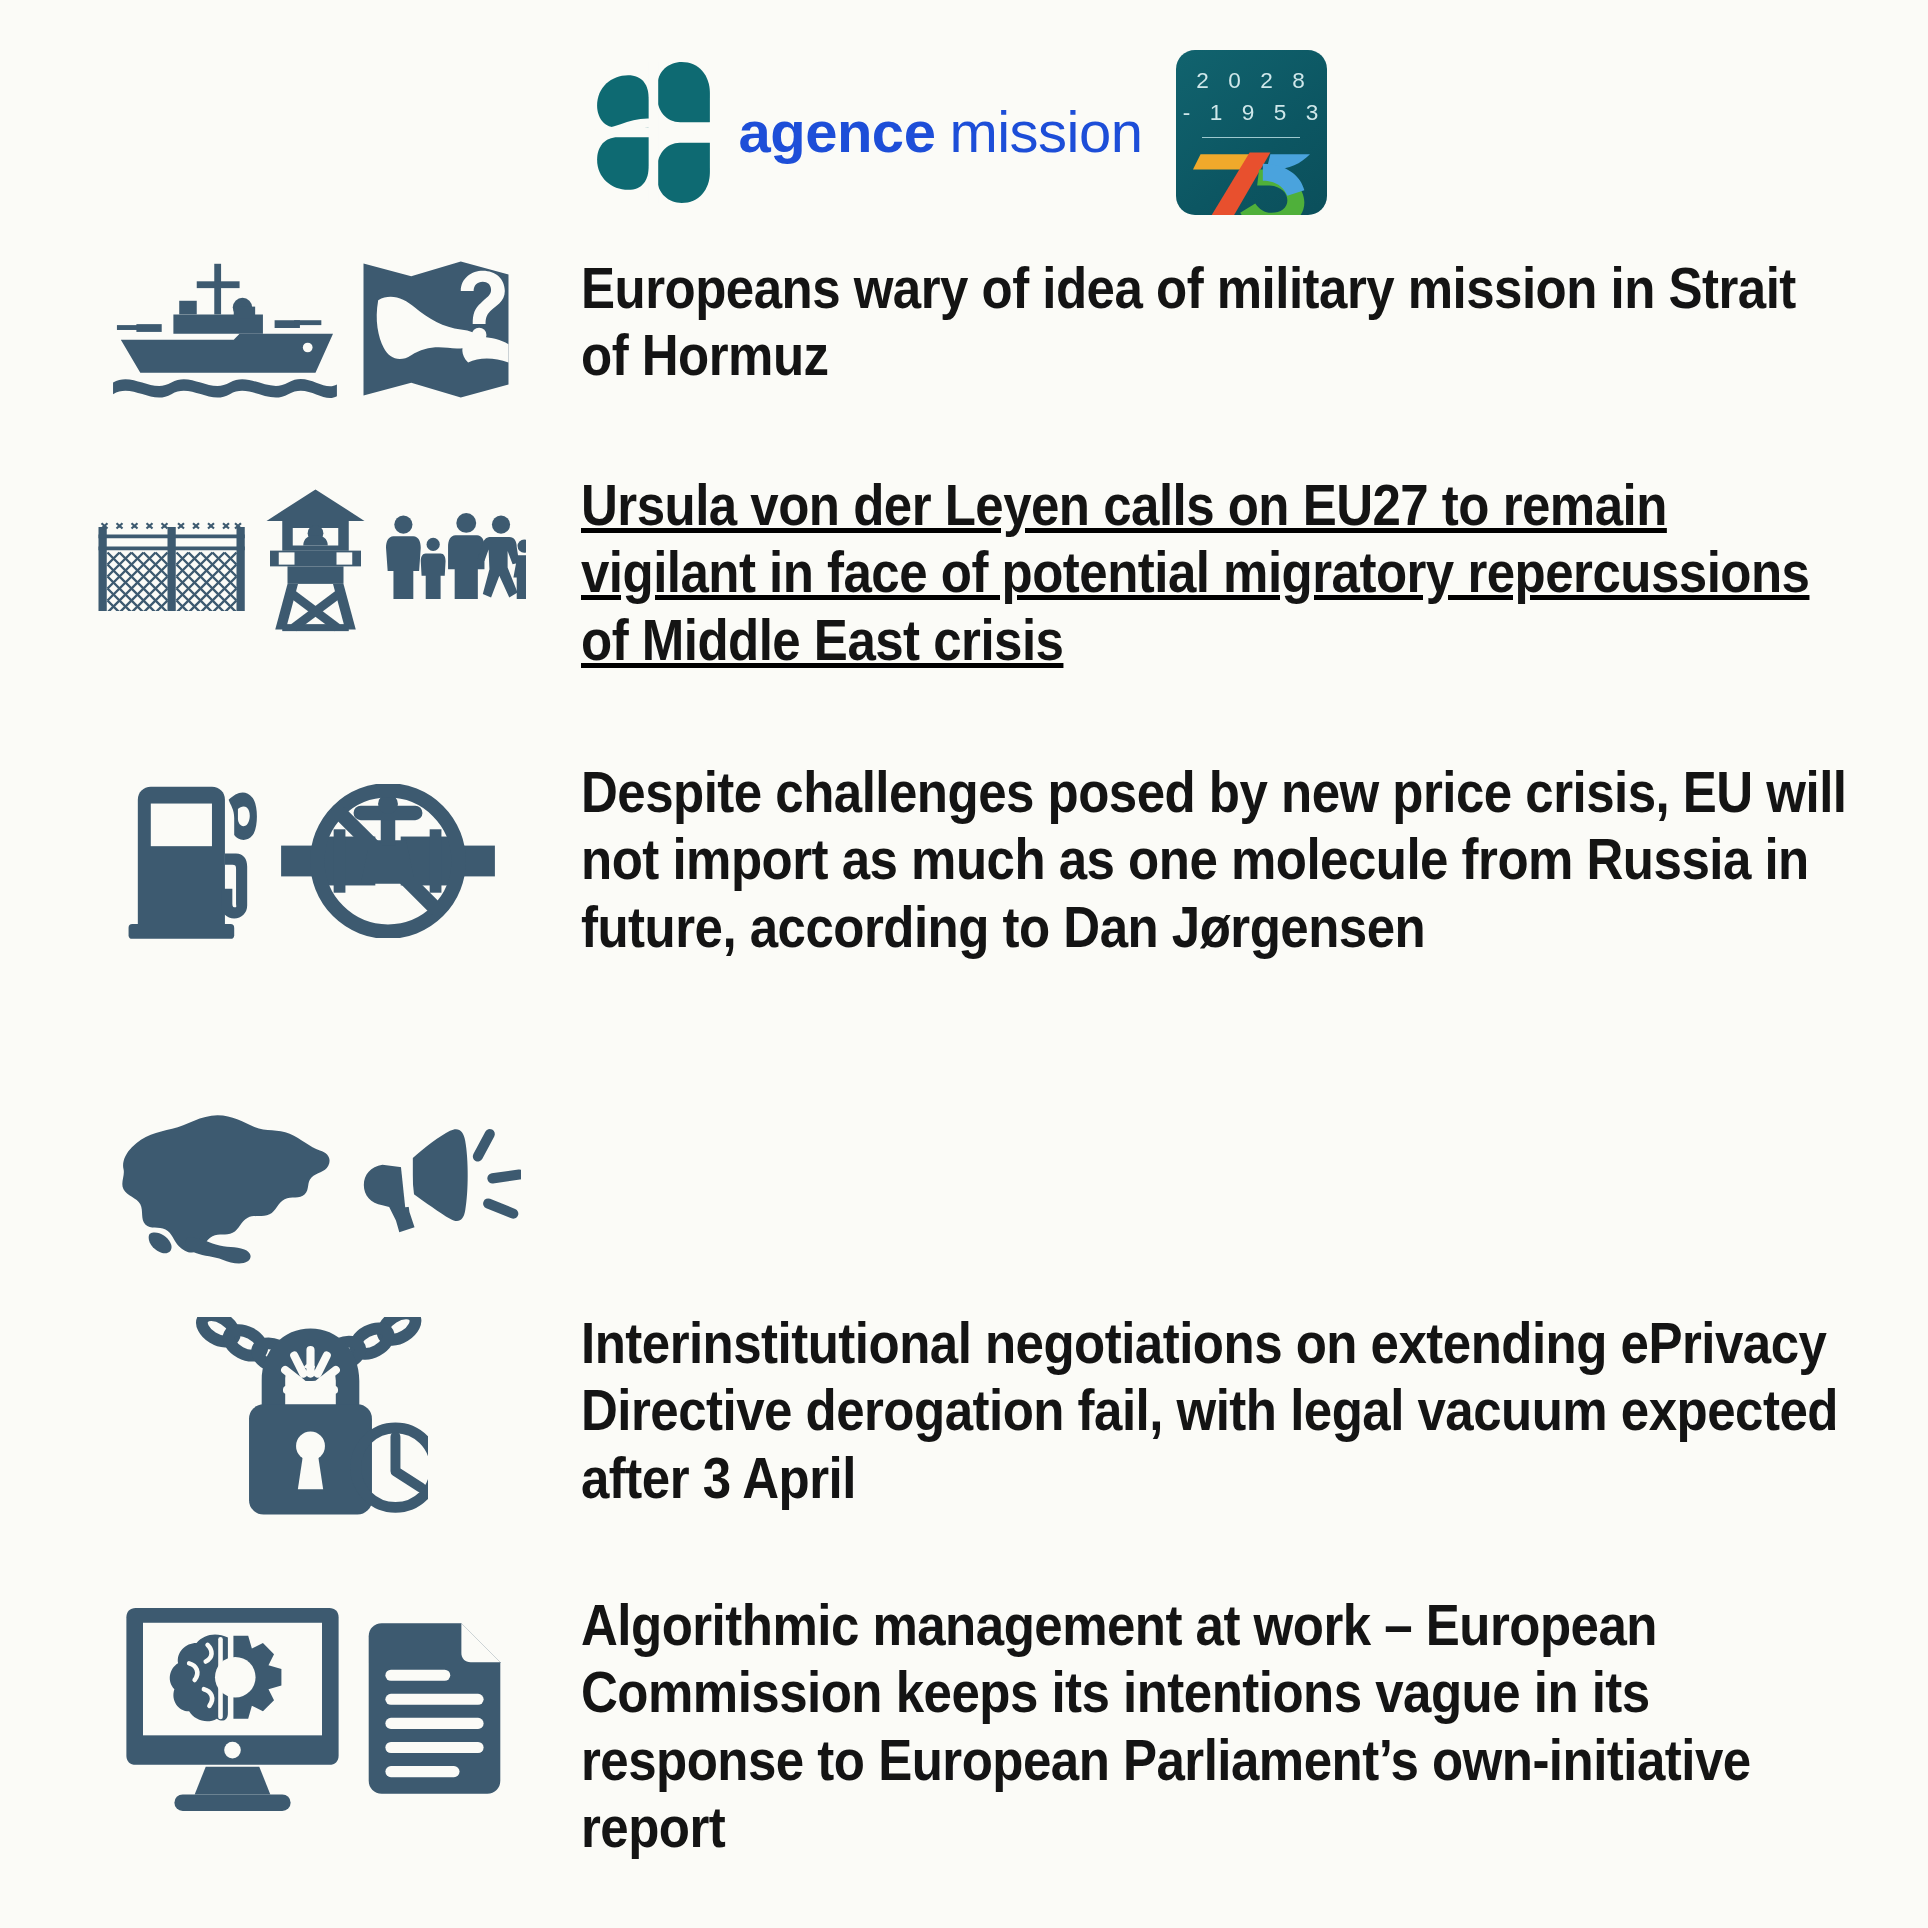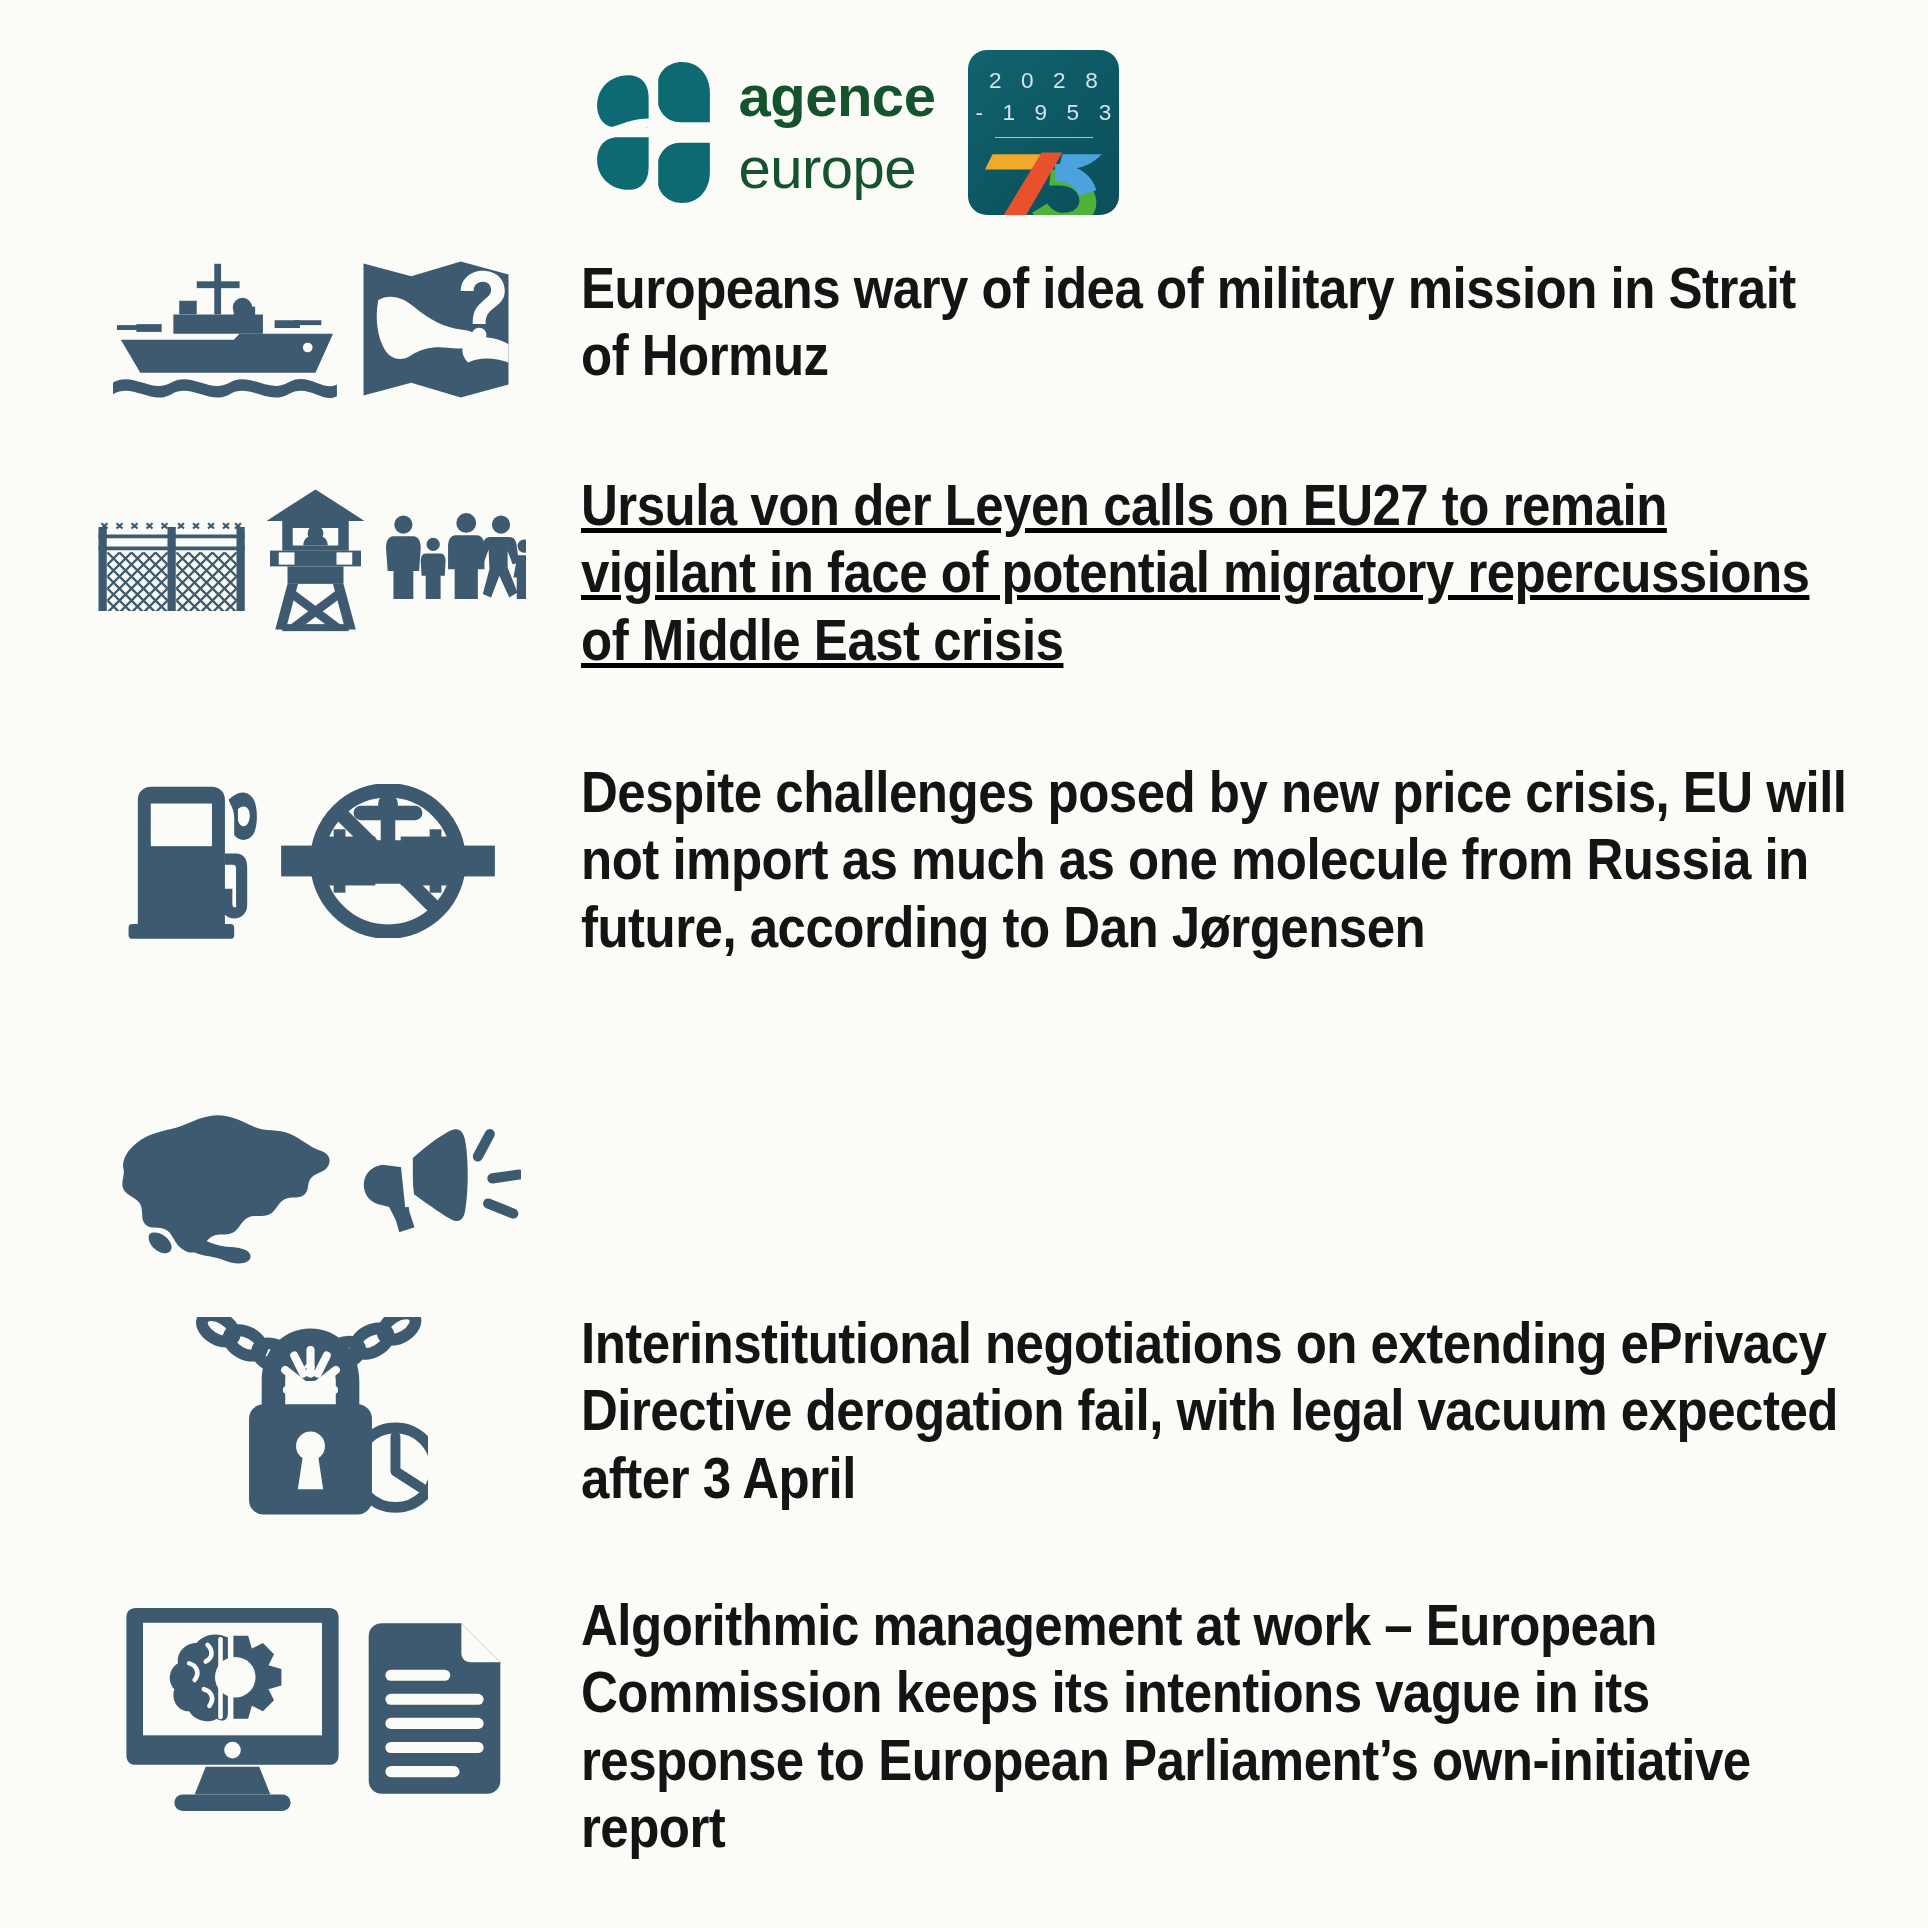--- a/index.html
+++ b/index.html
@@ -36,25 +36,24 @@
     width: 121px;
     height: 141px;
     flex: 0 0 auto;
     margin-right: 24.5px;
   }
   .brand-name {
     font-size: 58px;
     letter-spacing: -0.5px;
     white-space: nowrap;
     line-height: 1;
-    color: #14532d;
+    color: #1d4ed8;
     display: flex;
     align-items: baseline;
     gap: 14px;
-    flex-direction: column;
   }
   .brand-name .b-agence { font-weight: 700; }
   .brand-name .b-europe { font-weight: 400; }
 
   .anniv-badge {
     position: relative;
     width: 151px;
     height: 165px;
     margin-left: 33px;
     border-radius: 19px;
@@ -177,21 +176,21 @@
           <path d="M68 124 C68 140 80 150 94 150 C112 150 124 136 124 117 L124 86 L92 86 C78 86 68 98 68 112 Z"></path>
         </g>
 
         <path d="M0 82 C22 82 36 70 58 70 C80 70 96 80 128 74 L128 64 C96 70 80 60 58 60 C36 60 22 72 0 72 Z" fill="#fbfbf7"></path>
         <rect x="59" y="0" width="10" height="150" fill="#fbfbf7"></rect>
       </svg>
     </div>
 
     <div class="brand-name">
       <span class="b-agence">agence</span>
-      <span class="b-europe">europe</span>
+      <span class="b-europe">mission</span>
     </div>
 
     <div class="anniv-badge">
       <div class="anniv-years">2 0 2 8</div>
       <div class="anniv-years">- 1 9 5 3</div>
       <div class="anniv-rule"></div>
       <div class="anniv-75">
         <svg viewBox="0 0 160 92" width="151" height="87" aria-hidden="true">
 
           <path d="M26 14 L96 14 L88 30 L18 30 Z" fill="#f0a92b"></path>

